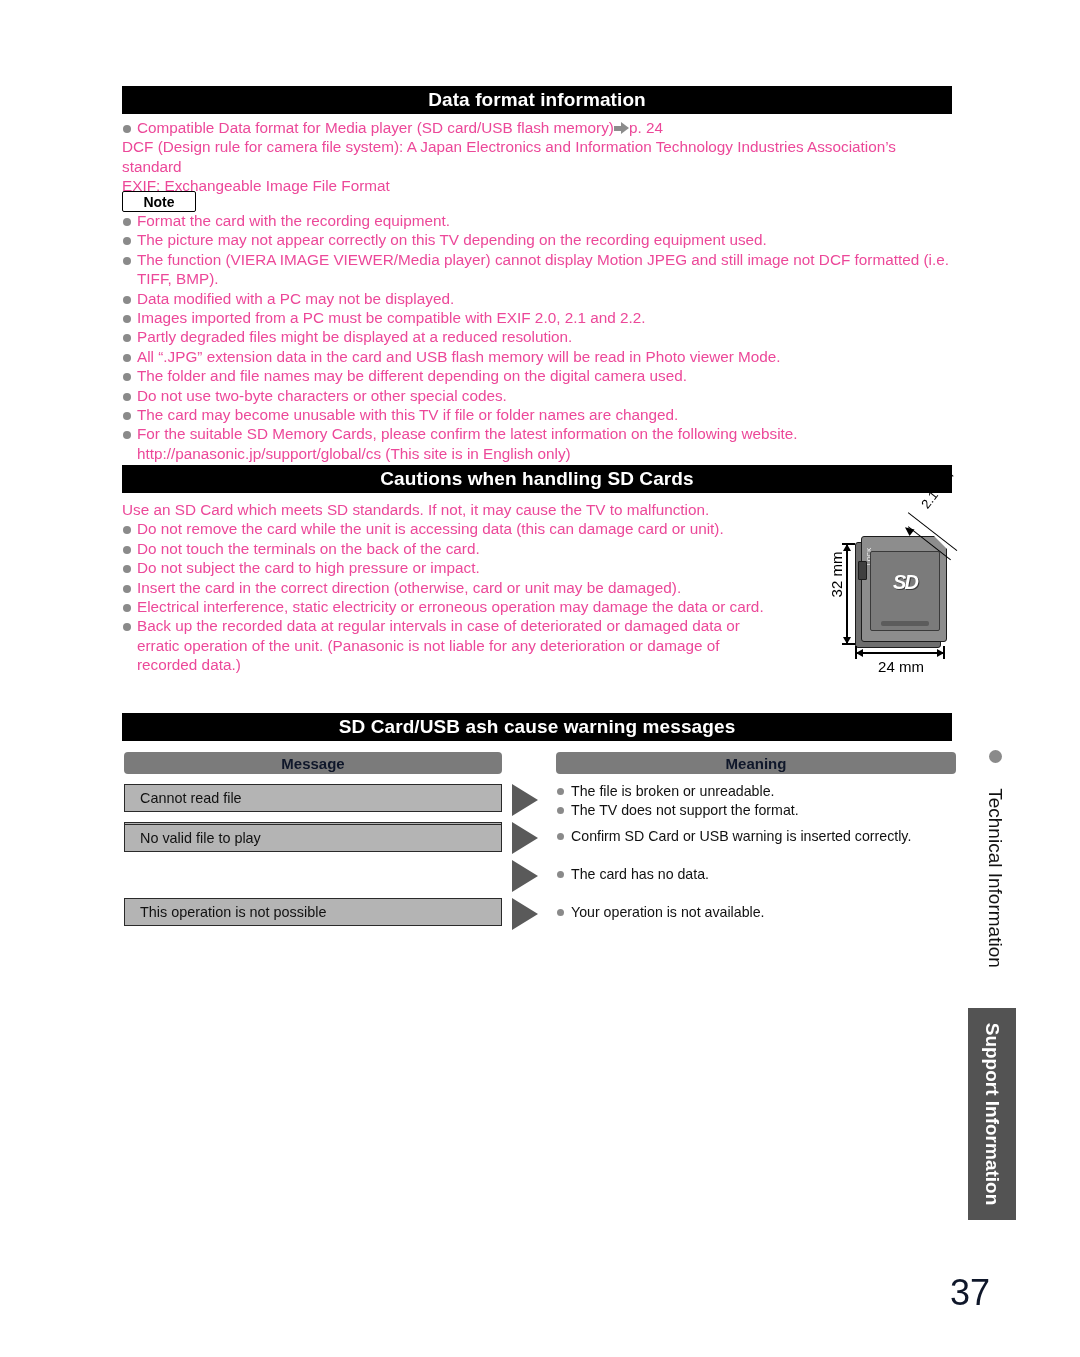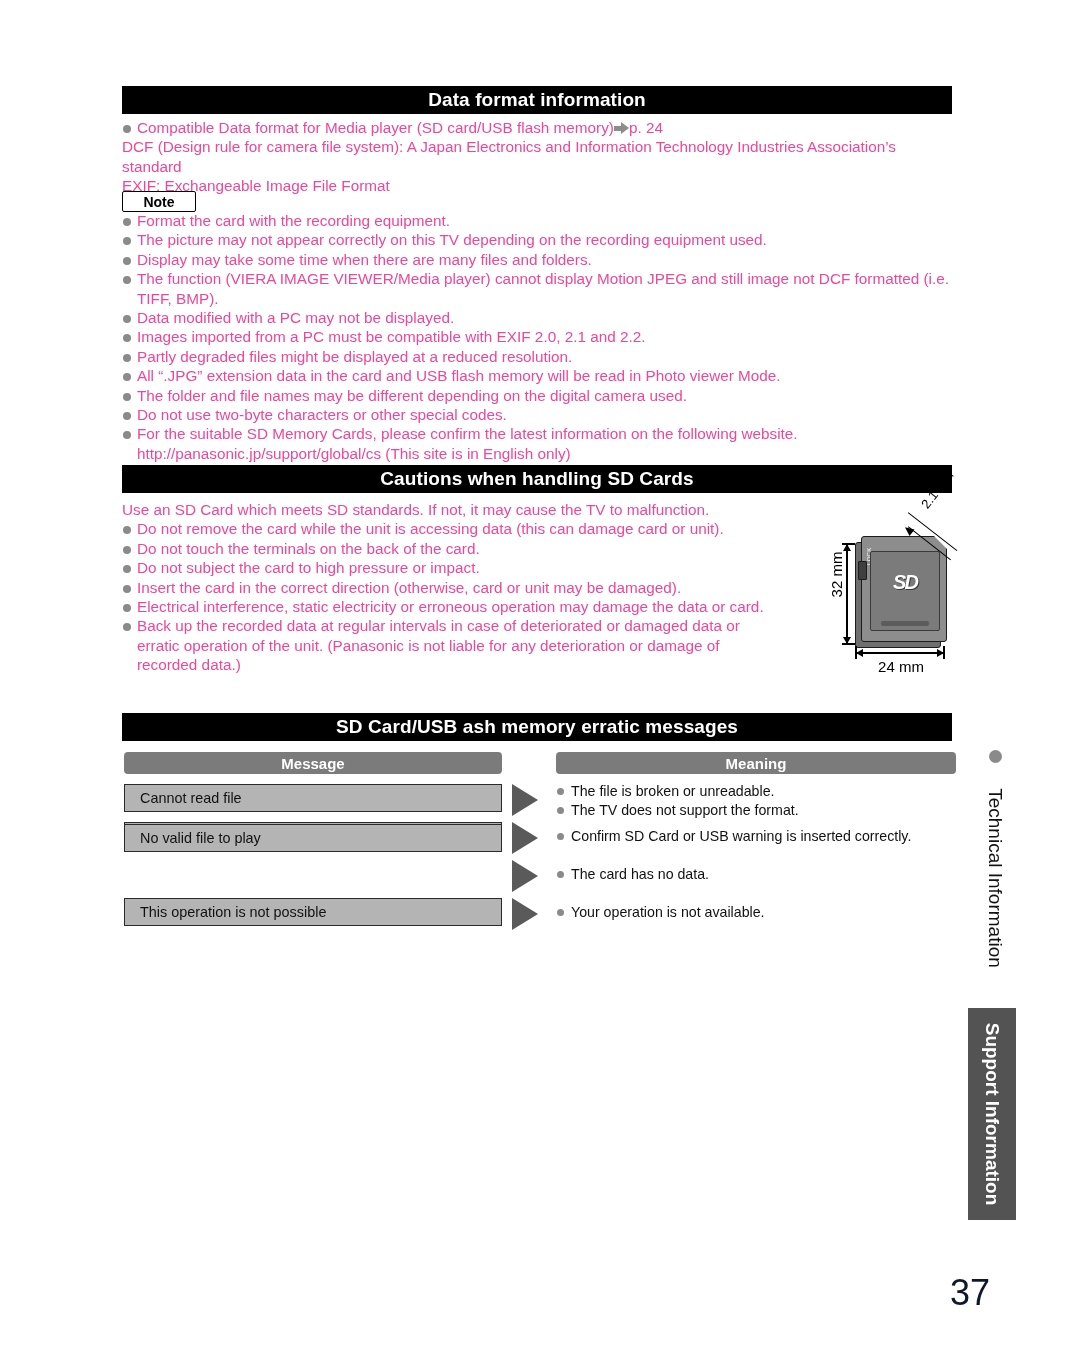--- a/index.html
+++ b/index.html
@@ -324,21 +324,21 @@
     transform-origin: left top;
     white-space: nowrap;
   }
 
   
   .col-header {
     position: absolute;
     height: 22px;
     background: #7b7b7b;
     border-radius: 4px;
-    color: #ffffff;
+    color: #0f172a;
     font-size: 15px;
     font-weight: bold;
     display: flex;
     align-items: center;
     justify-content: center;
   }
   .msg-box {
     position: absolute;
     left: 124px;
     width: 378px;
@@ -443,28 +443,28 @@
   </div>
 
   <div class="note-badge">
     <span>Note</span>
   </div>
 
   <div class="text-block" style="left:122px; top:211px; width:830px;">
     <ul class="bullets">
       <li><span>Format the card with the recording equipment.</span></li>
       <li><span>The picture may not appear correctly on this TV depending on the recording equipment used.</span></li>
-      <li><span>Display may take some time when there are many files and folders.</span></li>
       <li><span>The function (VIERA IMAGE VIEWER/Media player) cannot display Motion JPEG and still image not DCF formatted (i.e. TIFF, BMP).</span></li>
       <li><span>Data modified with a PC may not be displayed.</span></li>
       <li><span>Images imported from a PC must be compatible with EXIF 2.0, 2.1 and 2.2.</span></li>
       <li><span>Partly degraded files might be displayed at a reduced resolution.</span></li>
       <li><span>All “.JPG” extension data in the card and USB flash memory will be read in Photo viewer Mode.</span></li>
       <li><span>The folder and file names may be different depending on the digital camera used.</span></li>
       <li><span>Do not use two-byte characters or other special codes.</span></li>
+      <li><span>The card may become unusable with this TV if file or folder names are changed.</span></li>
       <li><span>For the suitable SD Memory Cards, please confirm the latest information on the following website.</span></li>
       <li class="nobullet"><span>http://panasonic.jp/support/global/cs (This site is in English only)</span></li>
     </ul>
   </div>
 
   <div class="section-bar" style="top:465px;">Cautions when handling SD Cards</div>
 
   <div class="text-block" style="left:122px; top:500px; width:650px;">
     <div class="plainline">Use an SD Card which meets SD standards. If not, it may cause the TV to malfunction.</div>
     <ul class="bullets">
@@ -497,21 +497,21 @@
     <div class="dim-h-tick-r"></div>
     <div class="dim-h-line"></div>
     <div class="label-24">24 mm</div>
 
     <div class="thk-leader"></div>
     <div class="thk-leader2"></div>
     <div class="thk-arrow"></div>
     <div class="label-21">2.1 mm</div>
   </div>
 
-  <div class="section-bar" style="top:713px;">SD Card/USB  ash memory erratic messages</div>
+  <div class="section-bar" style="top:713px;">SD Card/USB  ash cause warning messages</div>
 
   <div class="col-header" style="left:124px; top:752px; width:378px;">Message</div>
   <div class="col-header" style="left:556px; top:752px; width:400px;">Meaning</div>
 
   <div class="msg-box" style="top:784px;">
     <span>Cannot read file</span>
   </div>
   <div class="tri-arrow" style="top:784px;"></div>
   <div class="meaning-cell" style="top:782px;">
     <ul class="bullets">

